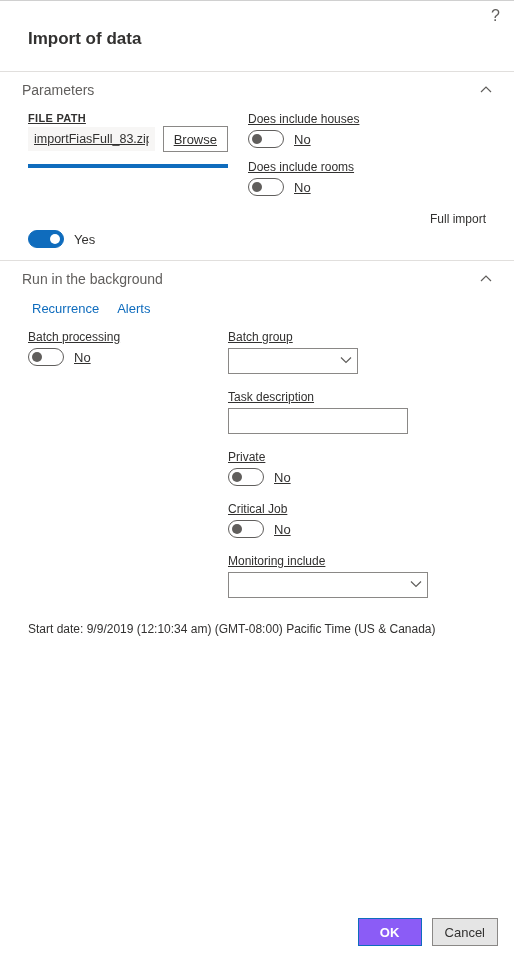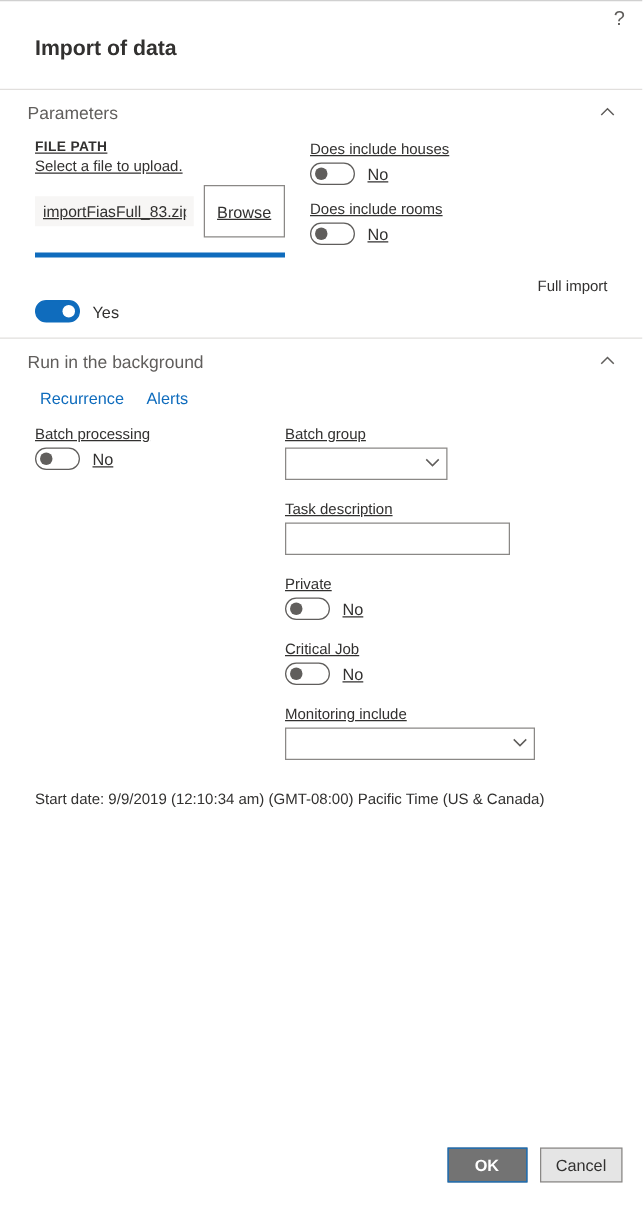--- a/index.html
+++ b/index.html
@@ -86,21 +86,21 @@
     min-width: 0;
     height: 24px;
   }
   .browse-btn {
     background: #ffffff;
     border: 1px solid #8a8886;
     padding: 4px 10px;
     font-size: 13px;
     color: #323130;
     cursor: pointer;
-    height: 42px;
+    height: 26px;
   }
   .blue-bar {
     height: 4px;
     background: #0f6cbd;
     margin-top: 12px;
     width: 100%;
   }
   .toggle-field { margin-top: 12px; }
   .toggle-label {
     font-size: 12px;
@@ -208,21 +208,21 @@
     min-width: 64px;
     height: 28px;
     border: 1px solid #8a8886;
     background: #e5e5e5;
     color: #323130;
     font-size: 13px;
     cursor: pointer;
     padding: 0 12px;
   }
   .btn-primary {
-    background: #737373;
+    background: #8b5cf6;
     border-color: #0f6cbd;
     color: #fff;
     font-weight: 600;
   }
   .below-file {
     padding: 0 28px 12px 28px;
     text-align: right;
   }
 </style>
 </head>
@@ -242,21 +242,20 @@
     <span class="chevron">
       <svg width="12" height="12" viewBox="0 0 12 12">
           <path d="M1 8 L6 3 L11 8" stroke="#605e5c" stroke-width="1.2" fill="none"></path>
         </svg>
     </span>
   </div>
 
   <div class="section-body">
     <div class="col col-left">
       <div class="field-label-strong">FILE PATH</div>
-      <div class="field-hint">Select a file to upload.</div>
       <div class="file-row">
         <input class="file-input" value="importFiasFull_83.zip" style="">
         <button class="browse-btn">Browse</button>
       </div>
       <div class="blue-bar"></div>
     </div>
 
     <div class="col">
       <div class="toggle-field" style="margin-top:0;">
         <div class="toggle-label">Does include houses</div>

